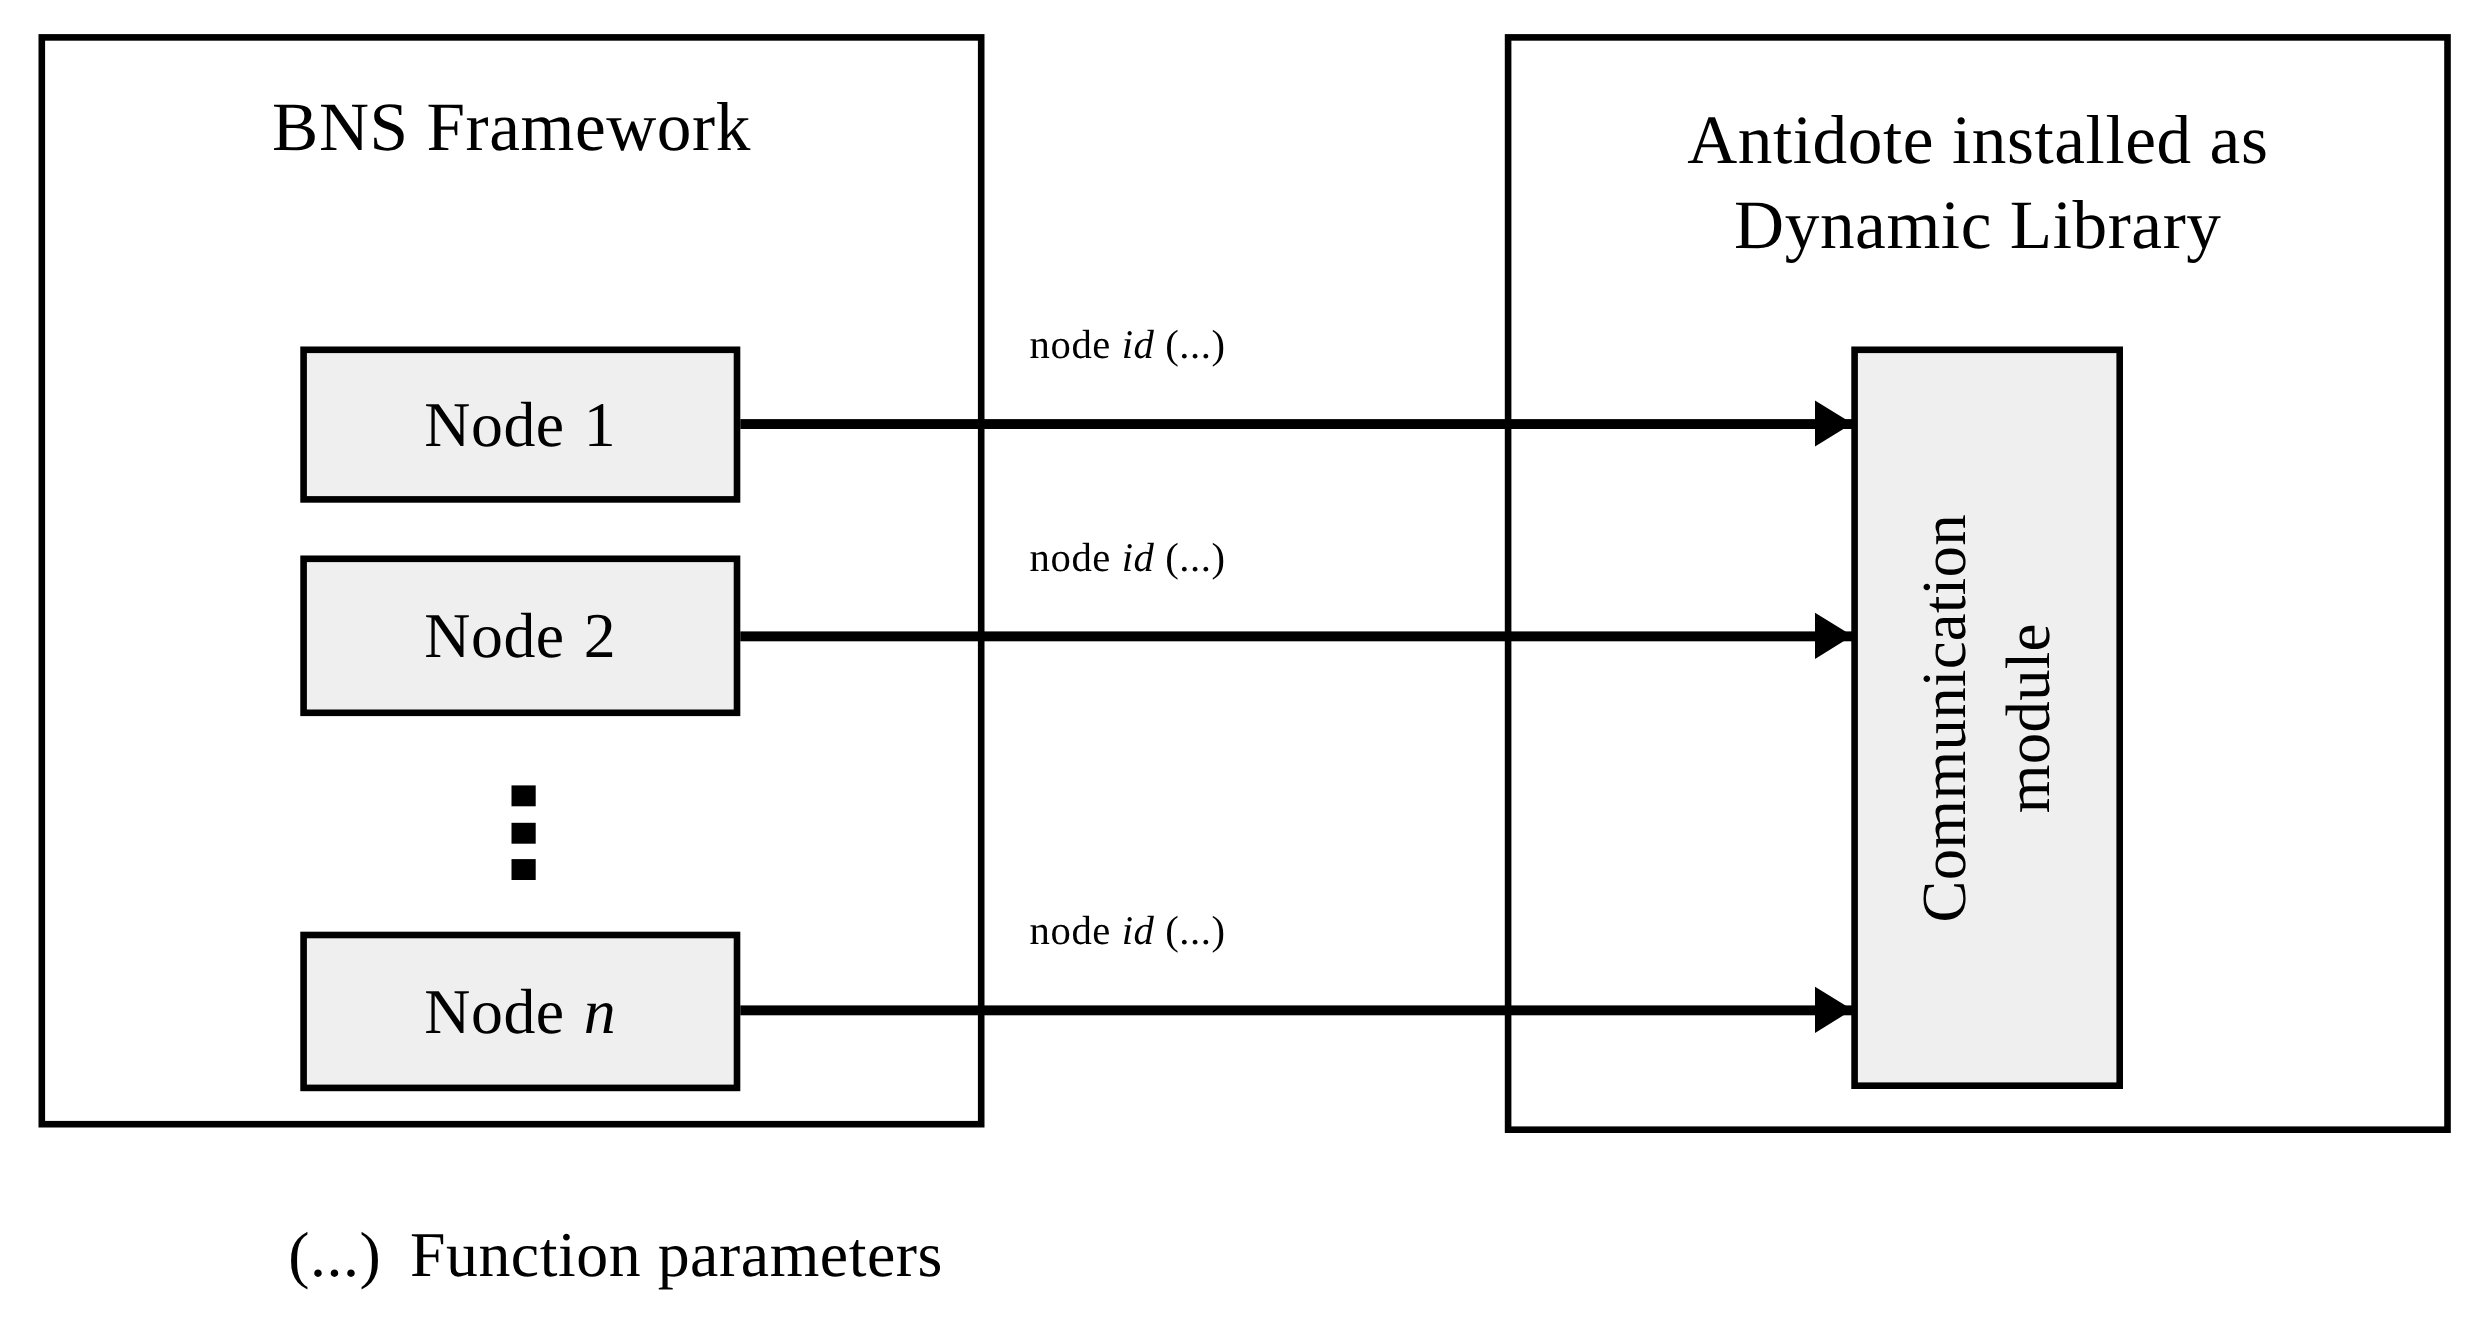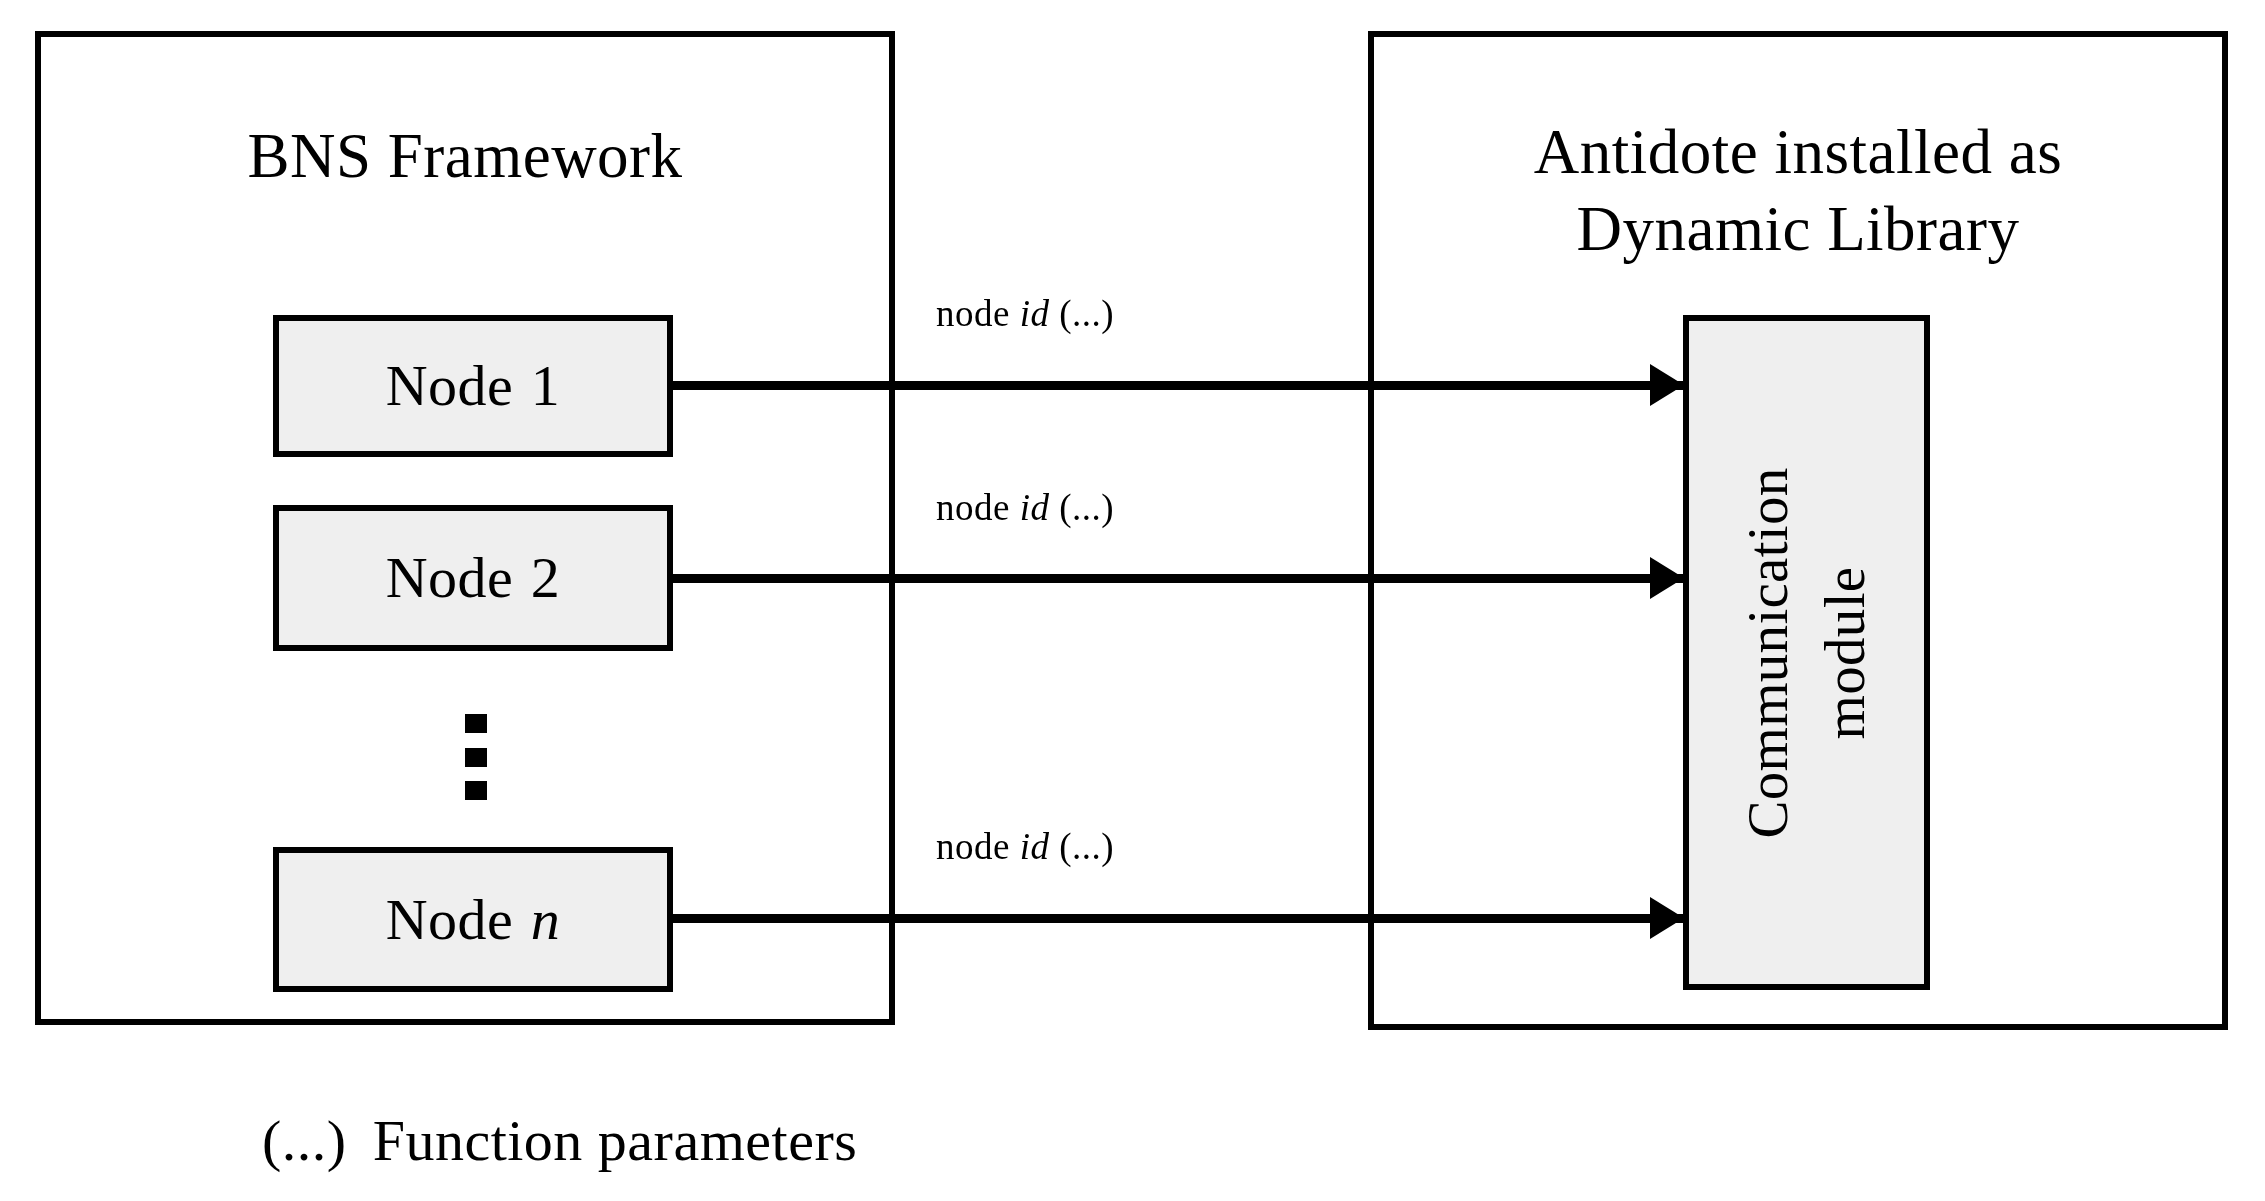--- a/index.html
+++ b/index.html
@@ -29,24 +29,23 @@
 
   .panel-title {
     position: absolute;
     left: 0;
     width: 100%;
     text-align: center;
     font-size: 63px;
     line-height: 1.22;
     letter-spacing: 0.5px;
     white-space: pre-line;
-    margin-top: 41px;
   }
   #panel-left .panel-title  { top: 40px; }
-  #panel-right .panel-title { top: 36px; }
+  #panel-right .panel-title { top: 52px; }
 
   
   .node-box {
     position: absolute;
     box-sizing: border-box;
     border: 6px solid #000000;
     background: #efefef;
     display: flex;
     align-items: center;
     justify-content: center;

